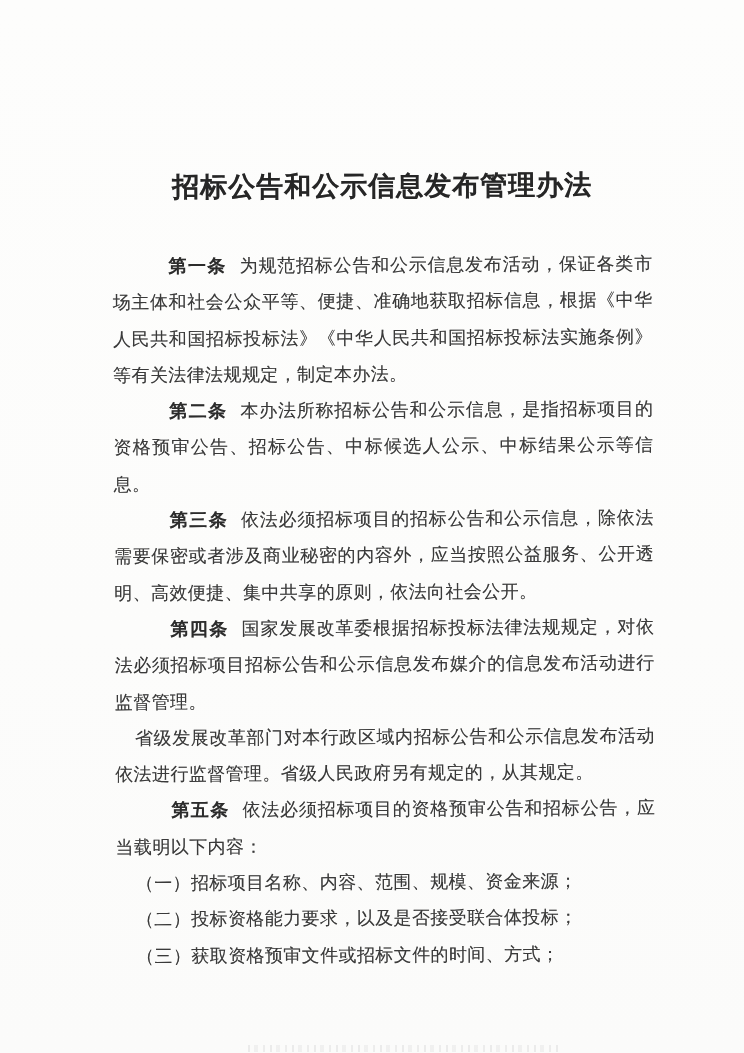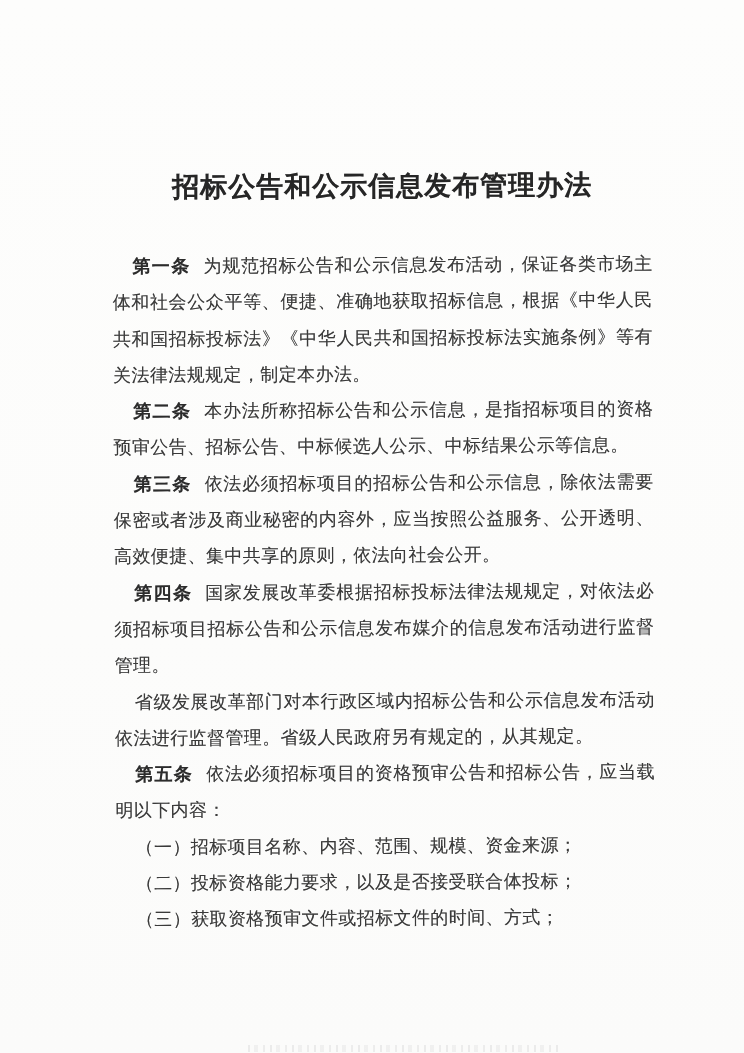--- a/index.html
+++ b/index.html
@@ -45,20 +45,21 @@
     color: #3a3a3a;
     text-shadow: 0 0 0.3px rgba(60,60,60,0.45);
   }
   .art-label {
     font-weight: bold;
     color: #2c2c2c;
     letter-spacing: 1px;
   }
   .art-label:not(:empty) {
     margin-right: 13px;
+    margin-left: 36px;
   }
   
   .cutoff-artifact {
     position: absolute;
     left: 248px;
     top: 1045px;
     width: 312px;
     height: 7px;
     opacity: 0.55;
     background:

